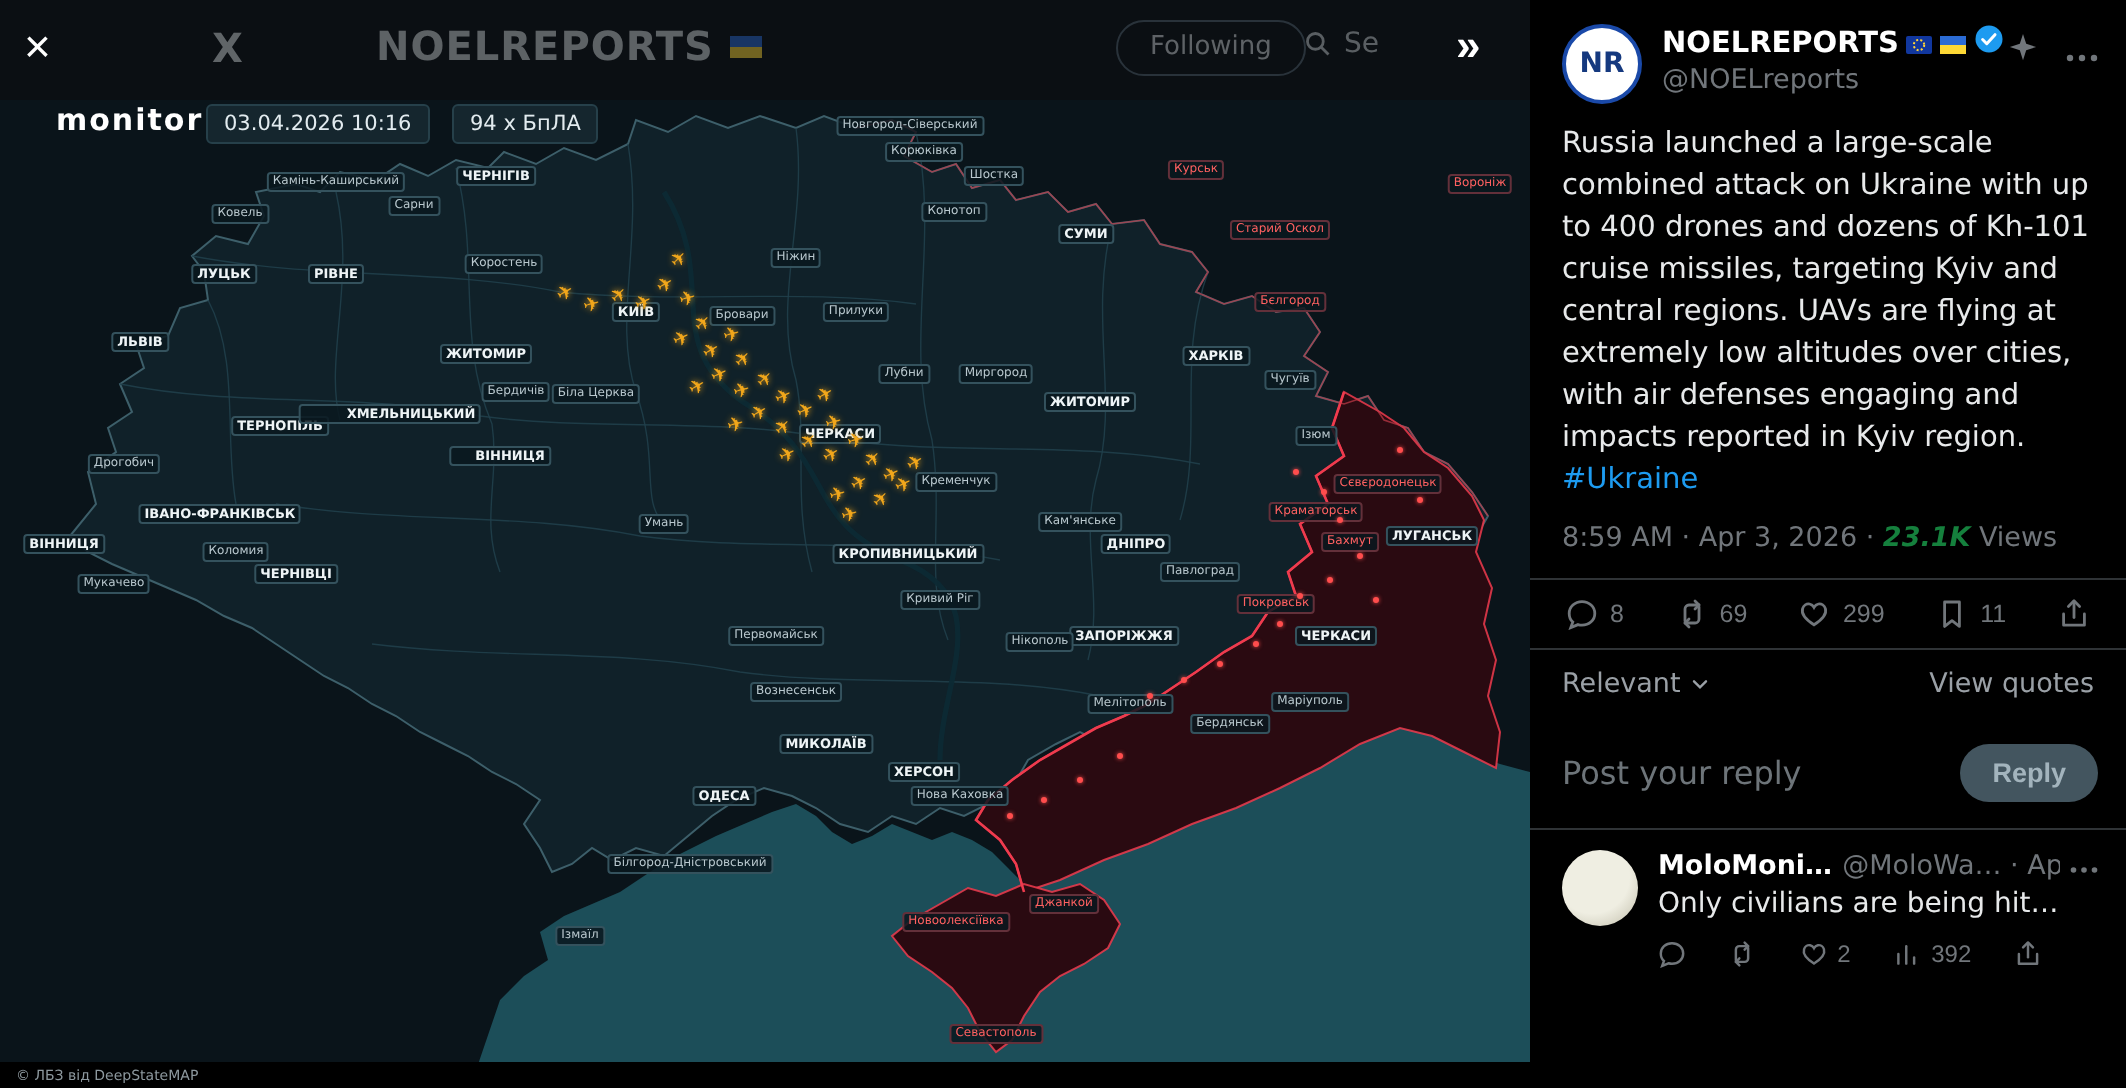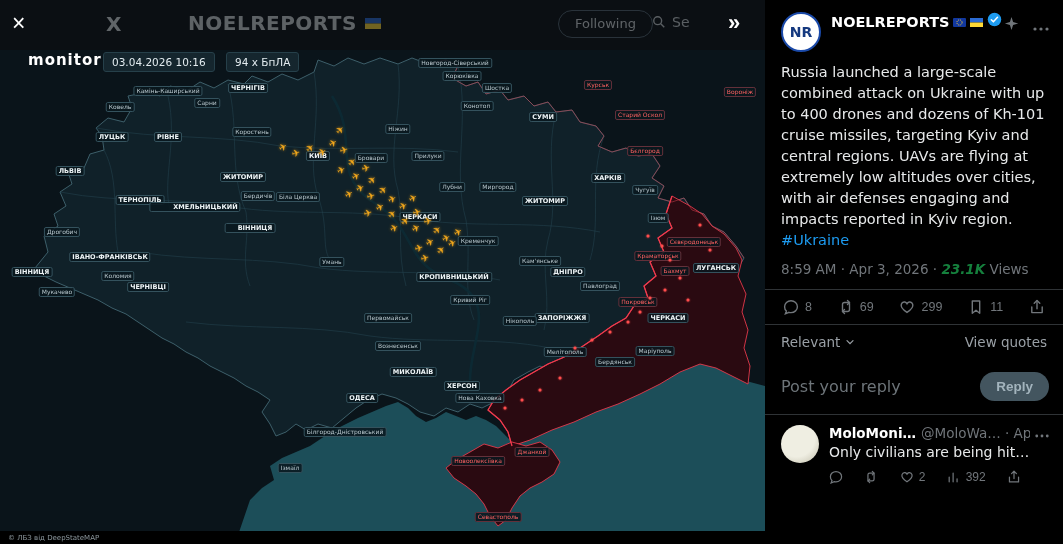--- a/index.html
+++ b/index.html
@@ -160,21 +160,21 @@
 
     <div id="labels">
         <div class="city cap" style="left: 248px; top: 88px;">ЧЕРНІГІВ</div>
         <div class="city cap" style="left: 543px; top: 117px;">СУМИ</div>
         <div class="city cap" style="left: 112px; top: 137px;">ЛУЦЬК</div>
         <div class="city cap" style="left: 168px; top: 137px;">РІВНЕ</div>
         <div class="city cap" style="left: 318px; top: 156px;">КИЇВ</div>
         <div class="city cap" style="left: 243px; top: 177px;">ЖИТОМИР</div>
         <div class="city cap" style="left: 70px; top: 171px;">ЛЬВІВ</div>
         <div class="city cap" style="left: 608px; top: 178px;">ХАРКІВ</div>
-        <div class="city cap" style="left: 140px; top: 200px;">ТЕРНОПІЛЬ</div>
+        <div class="city cap" style="left: 140px; top: 213px;">ТЕРНОПІЛЬ</div>
         <div class="city cap" style="left: 195px; top: 207px; padding-left: 23px;">ХМЕЛЬНИЦЬКИЙ</div>
         <div class="city cap" style="left: 545px; top: 201px;">ЖИТОМИР</div>
         <div class="city cap" style="left: 420px; top: 217px;">ЧЕРКАСИ</div>
         <div class="city cap" style="left: 250px; top: 228px; padding-left: 12px;">ВІННИЦЯ</div>
         <div class="city cap" style="left: 110px; top: 257px;">ІВАНО-ФРАНКІВСЬК</div>
         <div class="city cap" style="left: 148px; top: 287px;">ЧЕРНІВЦІ</div>
         <div class="city cap" style="left: 32px; top: 272px;">ВІННИЦЯ</div>
         <div class="city cap" style="left: 454px; top: 277px;">КРОПИВНИЦЬКИЙ</div>
         <div class="city cap" style="left: 568px; top: 272px;">ДНІПРО</div>
         <div class="city cap" style="left: 716px; top: 268px;">ЛУГАНСЬК</div>
@@ -312,20 +312,21 @@
                 <rect y="4.5" width="13" height="4.5" fill="#fdd835"></rect>
               </svg>
           </span>
           <span>
             <svg width="15" height="15" viewBox="0 0 16 16">
                 <circle cx="8" cy="8" r="7.2" fill="#1d9bf0"></circle>
                 <path d="M4.6 8.3l2.2 2.2 4.4-4.8" stroke="#fff" stroke-width="1.6" fill="none" stroke-linecap="round" stroke-linejoin="round"></path>
               </svg>
           </span>
         </div>
+        <div class="handle">@NOELreports</div>
       </div>
       <div class="head-icons">
         <span>
           <svg width="15" height="15" viewBox="0 0 16 16" fill="#71767b">
               <path d="M8 1l1.7 5.3L15 8l-5.3 1.7L8 15l-1.7-5.3L1 8l5.3-1.7z"></path>
             </svg>
         </span>
         <span>
           <svg width="16" height="4" viewBox="0 0 16 4" fill="#71767b">
               <circle cx="2" cy="2" r="1.6"></circle>

